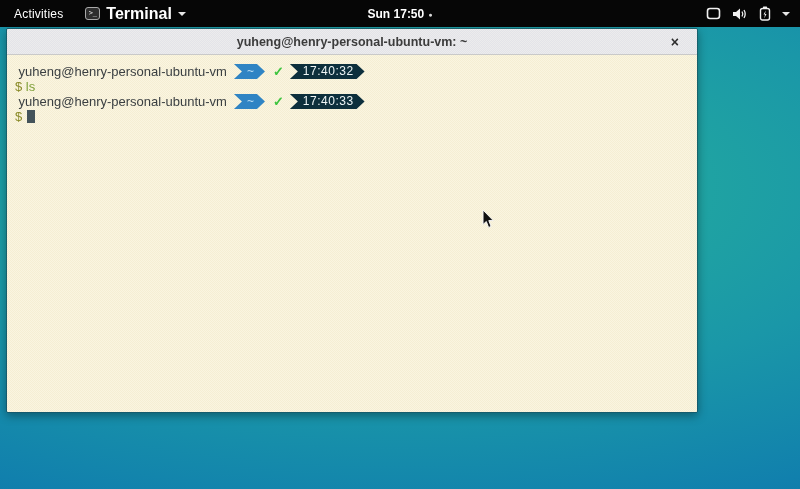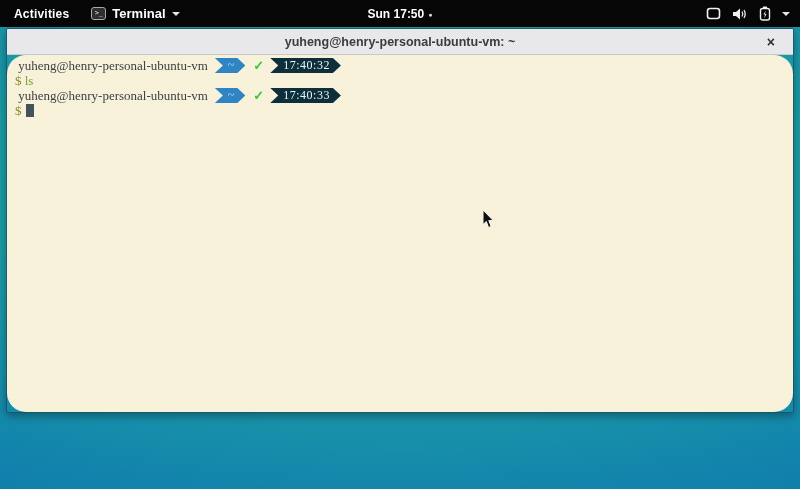--- a/index.html
+++ b/index.html
@@ -5,56 +5,56 @@
   * { margin:0; padding:0; box-sizing:border-box; }
   html,body { width:800px; height:489px; overflow:hidden; }
   body { font-family:"Liberation Sans", sans-serif; position:relative;
     background: radial-gradient(140% 95% at 50% 38%, #27b49a 0%, #1a97a8 45%, #1180ad 72%, #0c6a9a 100%);
   }
 
   
   .top-bar { position:absolute; top:0; left:0; width:800px; height:27px; background:#060606;
     display:flex; align-items:center; color:#fff; z-index:30; }
   .tb-left { display:flex; align-items:center; gap:18px; padding-left:10px; }
-  .activities { font-size:12px; font-weight:bold; letter-spacing:.2px; padding:2px 4px; }
+  .activities { font-size:12px; font-weight:normal; letter-spacing:.2px; padding:2px 4px; }
   .app-menu { display:flex; align-items:center; gap:6px; }
   .term-icon { width:15px; height:13px; border:1px solid #a9a9a9; border-radius:3px; background:#2e2e2e;
     color:#e8e8e8; font-family:"DejaVu Sans Mono", monospace; font-size:7px; line-height:11px; text-align:center; }
-  .app-label { font-size:13px; font-weight:bold; }
+  .app-label { font-size:16px; font-weight:bold; }
   .caret-down { width:0; height:0; border-left:4px solid transparent; border-right:4px solid transparent;
     border-top:4px solid #e6e6e6; margin-top:1px; }
   .tb-center { position:absolute; left:0; right:0; top:0; height:27px; display:flex; align-items:center;
     justify-content:center; gap:4px; pointer-events:none; }
   .clock { font-size:12px; font-weight:bold; }
   .notif-dot { font-size:7px; color:#d8d8d8; margin-top:1px; }
   .tb-right { margin-left:auto; display:flex; align-items:center; gap:11px; padding-right:10px; }
   .tray-svg { display:block; }
 
   
-  .window { position:absolute; left:6px; top:28px; width:788px; height:385px;
+  .window { position:absolute; left:6px; top:28px; width:692px; height:385px;
     border:1px solid rgba(20,50,60,.55); border-radius:2px; overflow:hidden;
     box-shadow:0 3px 10px rgba(0,0,0,.35); display:flex; flex-direction:column; }
   .titlebar { height:26px; background-color:#ececec;
     background-image:
       linear-gradient(45deg, rgba(214,214,228,.45) 25%, transparent 25% 75%, rgba(214,214,228,.45) 75%),
       linear-gradient(45deg, rgba(214,214,228,.45) 25%, transparent 25% 75%, rgba(214,214,228,.45) 75%);
     background-position:0 0,1px 1px; background-size:2px 2px;
     border-bottom:1px solid #c9c9c9; position:relative;
     display:flex; align-items:center; justify-content:center; flex:0 0 26px; }
   .win-title { font-size:12.5px; font-weight:bold; color:#3c3c3c; }
   .close-btn { position:absolute; right:14px; top:0; height:26px; display:flex; align-items:center;
     font-size:14px; font-weight:bold; color:#2e2e2e; cursor:default; padding:0 4px; }
 
   
   .terminal { flex:1; background-color:#f5eed3;
     background-image:
       linear-gradient(45deg, rgba(255,252,236,.55) 25%, transparent 25% 75%, rgba(255,252,236,.55) 75%),
       linear-gradient(45deg, rgba(255,252,236,.55) 25%, transparent 25% 75%, rgba(255,252,236,.55) 75%);
     background-position:0 0,1px 1px; background-size:2px 2px;
-    font-family:Liberation Serif, serif; font-size:13px; padding:3px 2px 0 8px;border-radius:19px; }
+    font-family:Liberation Sans, sans-serif; font-size:13px; padding:9px 2px 0 8px; }
   .tline { height:15px; line-height:15px; display:flex; align-items:center; white-space:pre; }
   .user-host { color:#3a3f42; }
   .pl-seg { display:inline-block; height:15px; line-height:15px; padding:0 11px 0 13px; margin-left:7px;
     clip-path:polygon(0 0, calc(100% - 8px) 0, 100% 50%, calc(100% - 8px) 100%, 0 100%, 8px 50%);
     font-size:12px; }
   .seg-cwd { background:#2f84c4; color:#b9ddf5; }
   .seg-time { background:#0d2f3c; color:#eef5f6; margin-left:6px; letter-spacing:.5px;text-align:center; }
   .check { color:#3ec43e; font-weight:bold; margin-left:8px; font-size:13px; }
   .psym { color:#8b8b2a; }
   .cmd { color:#7fa03a;text-align:center; }

